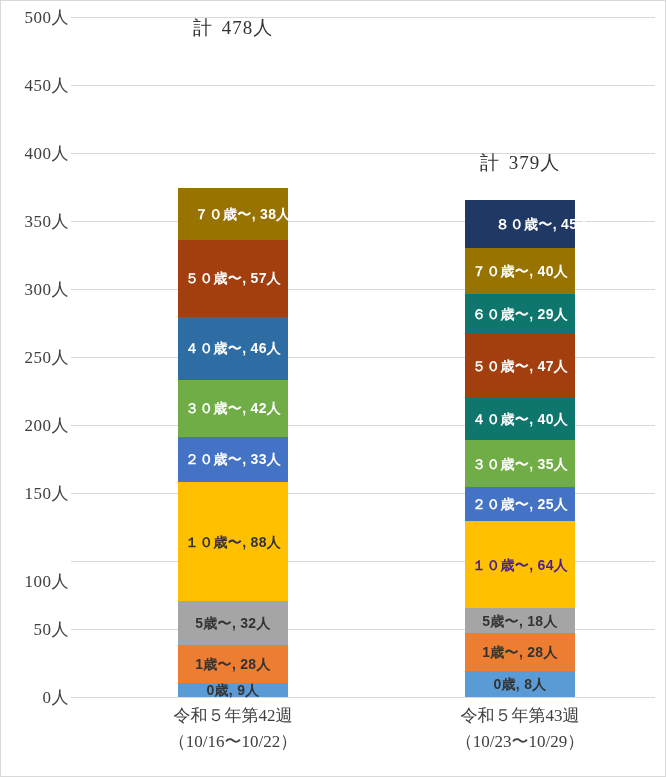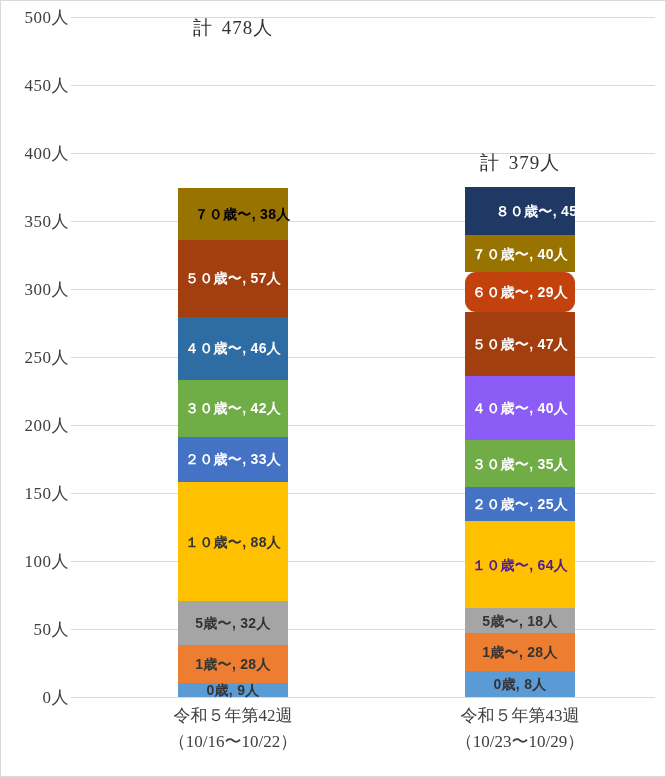--- a/index.html
+++ b/index.html
@@ -118,41 +118,41 @@
 
   <div id="y-axis">
       <div class="y-tick" style="top: 0px;">500人</div>
       <div class="y-tick" style="top: 68px;">450人</div>
       <div class="y-tick" style="top: 136px;">400人</div>
       <div class="y-tick" style="top: 204px;">350人</div>
       <div class="y-tick" style="top: 272px;">300人</div>
       <div class="y-tick" style="top: 340px;">250人</div>
       <div class="y-tick" style="top: 408px;">200人</div>
       <div class="y-tick" style="top: 476px;">150人</div>
-      <div class="y-tick" style="top: 544px;">100人</div>
+      <div class="y-tick" style="top: 564px;">100人</div>
       <div class="y-tick" style="top: 612px;">50人</div>
       <div class="y-tick" style="top: 680px;">0人</div>
     </div>
 
   <div class="plot-area" id="plot-area">
       <div class="gridline" style="top: 0px;"></div>
       <div class="gridline" style="top: 68px;"></div>
       <div class="gridline" style="top: 136px;"></div>
       <div class="gridline" style="top: 204px;"></div>
       <div class="gridline" style="top: 272px;"></div>
       <div class="gridline" style="top: 340px;"></div>
       <div class="gridline" style="top: 408px;"></div>
       <div class="gridline" style="top: 476px;"></div>
       <div class="gridline" style="top: 544px;"></div>
       <div class="gridline" style="top: 612px;"></div>
       <div class="gridline" style="top: 680px;"></div>
       <div class="bar-group" style="left: 107px; width: 110px; height: 680px;">
         <div class="bar-stack">
           <div class="segment" style="height: 51.68px; background: rgb(153, 115, 0);">
-            <span class="seg-label" style="color: #000000; margin-left: 19px;">７０歳〜, 38人</span>
+            <span class="seg-label" style="color: #ffffff; margin-left: 19px;">７０歳〜, 38人</span>
           </div>
           <div class="segment" style="height: 77.52px; background: rgb(163, 62, 14);">
             <span class="seg-label" style="color: rgb(255, 255, 255);">５０歳〜, 57人</span>
           </div>
           <div class="segment" style="height: 62.56px; background: rgb(46, 108, 164);">
             <span class="seg-label" style="color: rgb(255, 255, 255);">４０歳〜, 46人</span>
           </div>
           <div class="segment" style="height: 57.12px; background: rgb(112, 173, 71);">
             <span class="seg-label" style="color: rgb(255, 255, 255);">３０歳〜, 42人</span>
           </div>
@@ -172,30 +172,30 @@
             <span class="seg-label" style="color: rgb(51, 51, 51);">0歳, 9人</span>
           </div>
         </div>
         <div class="total-label" style="bottom: 656.08px; left: -22px; width: 154px;"><span class="t-word">計</span><span>&nbsp;478人</span></div>
       </div>
       <div class="bar-group" style="left: 394px; width: 110px; height: 680px;">
         <div class="bar-stack">
           <div class="segment" style="height: 48px; background: rgb(32, 56, 100); padding-left: 47px;">
             <span class="seg-label" style="color: rgb(255, 255, 255);">８０歳〜, 45人</span>
           </div>
-          <div class="segment" style="height: 37px; background: rgb(153, 115, 0);">
+          <div class="segment" style="height: 46px; background: rgb(153, 115, 0);">
             <span class="seg-label" style="color: rgb(255, 255, 255);">７０歳〜, 40人</span>
           </div>
-          <div class="segment" style="height: 39.44px; background: #c2410c; border-radius: 11px;">
+          <div class="segment" style="height: 39.44px; background: #0f766e;">
             <span class="seg-label" style="color: rgb(255, 255, 255);">６０歳〜, 29人</span>
           </div>
           <div class="segment" style="height: 63.92px; background: rgb(163, 62, 14);">
             <span class="seg-label" style="color: rgb(255, 255, 255);">５０歳〜, 47人</span>
           </div>
-          <div class="segment" style="height: 64px; background: #8b5cf6;">
+          <div class="segment" style="height: 42px; background: #0f766e;">
             <span class="seg-label" style="color: rgb(255, 255, 255);">４０歳〜, 40人</span>
           </div>
           <div class="segment" style="height: 47.6px; background: rgb(112, 173, 71);">
             <span class="seg-label" style="color: rgb(255, 255, 255);">３０歳〜, 35人</span>
           </div>
           <div class="segment" style="height: 34px; background: rgb(68, 114, 196);">
             <span class="seg-label" style="color: rgb(255, 255, 255);">２０歳〜, 25人</span>
           </div>
           <div class="segment" style="height: 87.04px; background: rgb(255, 192, 0);">
             <span class="seg-label" style="color: #4c1d95; text-align: right;">１０歳〜, 64人</span>

